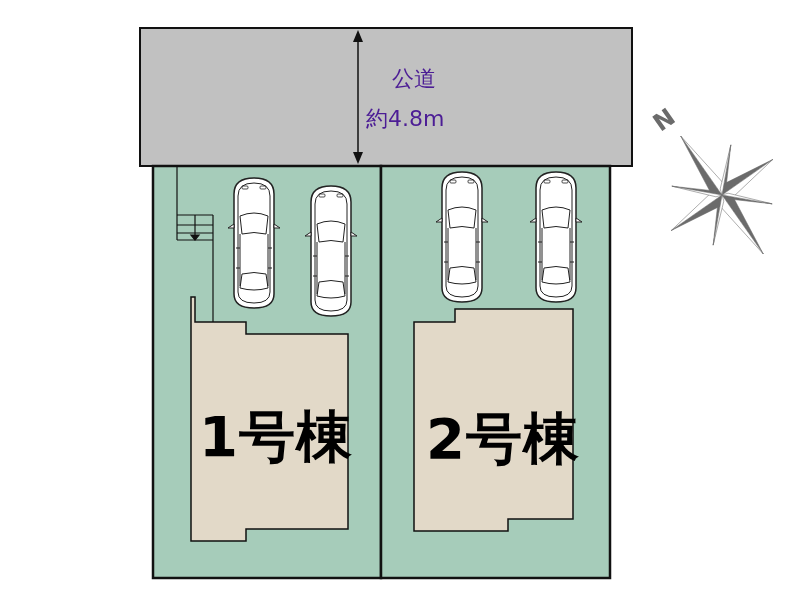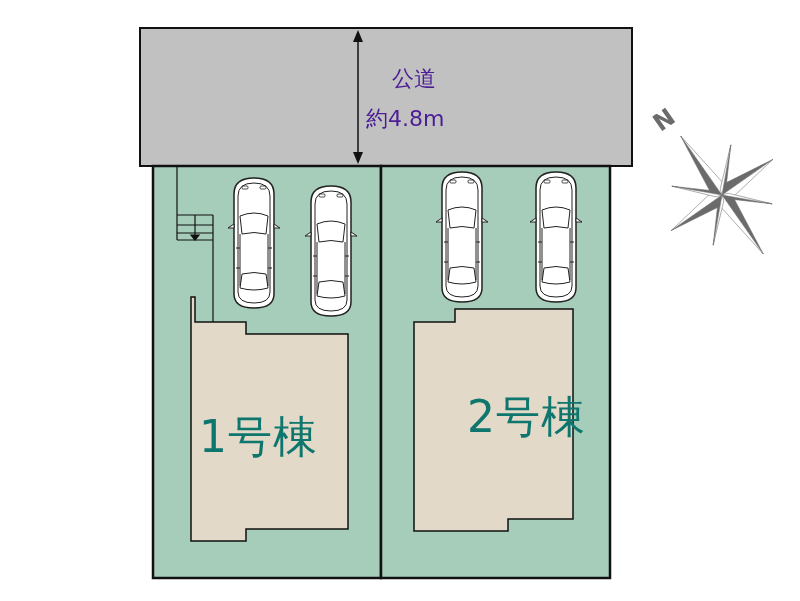--- a/index.html
+++ b/index.html
@@ -1,20 +1,20 @@
 <!DOCTYPE html>
 <html><head>
 <meta charset="utf-8">
 <style>
   html,body{margin:0;padding:0;background:#ffffff;}
   body{width:800px;height:601px;position:relative;overflow:hidden;font-family:"DejaVu Sans","Liberation Sans",sans-serif;}
   .abs{position:absolute;}
   svg{position:absolute;left:0;top:0;}
   .road-label{position:absolute;color:#4c1d95;font-size:22px;line-height:26px;}
-  .bldg-label{position:absolute;color:#0f766e;font-size:44px;font-weight:normal;letter-spacing:1px;line-height:50px;}
+  .bldg-label{position:absolute;color:#000000;font-size:56px;font-weight:bold;letter-spacing:1px;line-height:50px;}
 </style>
 </head>
 <body>
 
 <svg width="800" height="601" viewBox="0 0 800 601">
 
   <rect x="140" y="28" width="492" height="138" fill="#c1c1c1" stroke="#111" stroke-width="2"></rect>
 
   <rect x="153" y="166" width="228" height="412" fill="#a6ccba" stroke="#111" stroke-width="2.5"></rect>
   <rect x="381" y="166" width="229" height="412" fill="#a6ccba" stroke="#111" stroke-width="2.5"></rect>
@@ -84,13 +84,13 @@
     </g>
   </g>
 </svg>
 
 <div class="abs" style="left:654px;top:106px;font-size:24px;font-weight:bold;color:#6b6b6b;transform:rotate(-35deg);">N</div>
 
 <div class="road-label" style="left:392px;top:66px;">公道</div>
 <div class="road-label" style="left:366px;top:106px;text-align:center;">約4.8m</div>
 
 <div class="bldg-label" style="left:199px;top:412px;">1号棟</div>
-<div class="bldg-label" style="left:426px;top:392px;margin-left:41px;">2号棟</div>
+<div class="bldg-label" style="left:426px;top:414px;">2号棟</div>
 
 </body></html>

